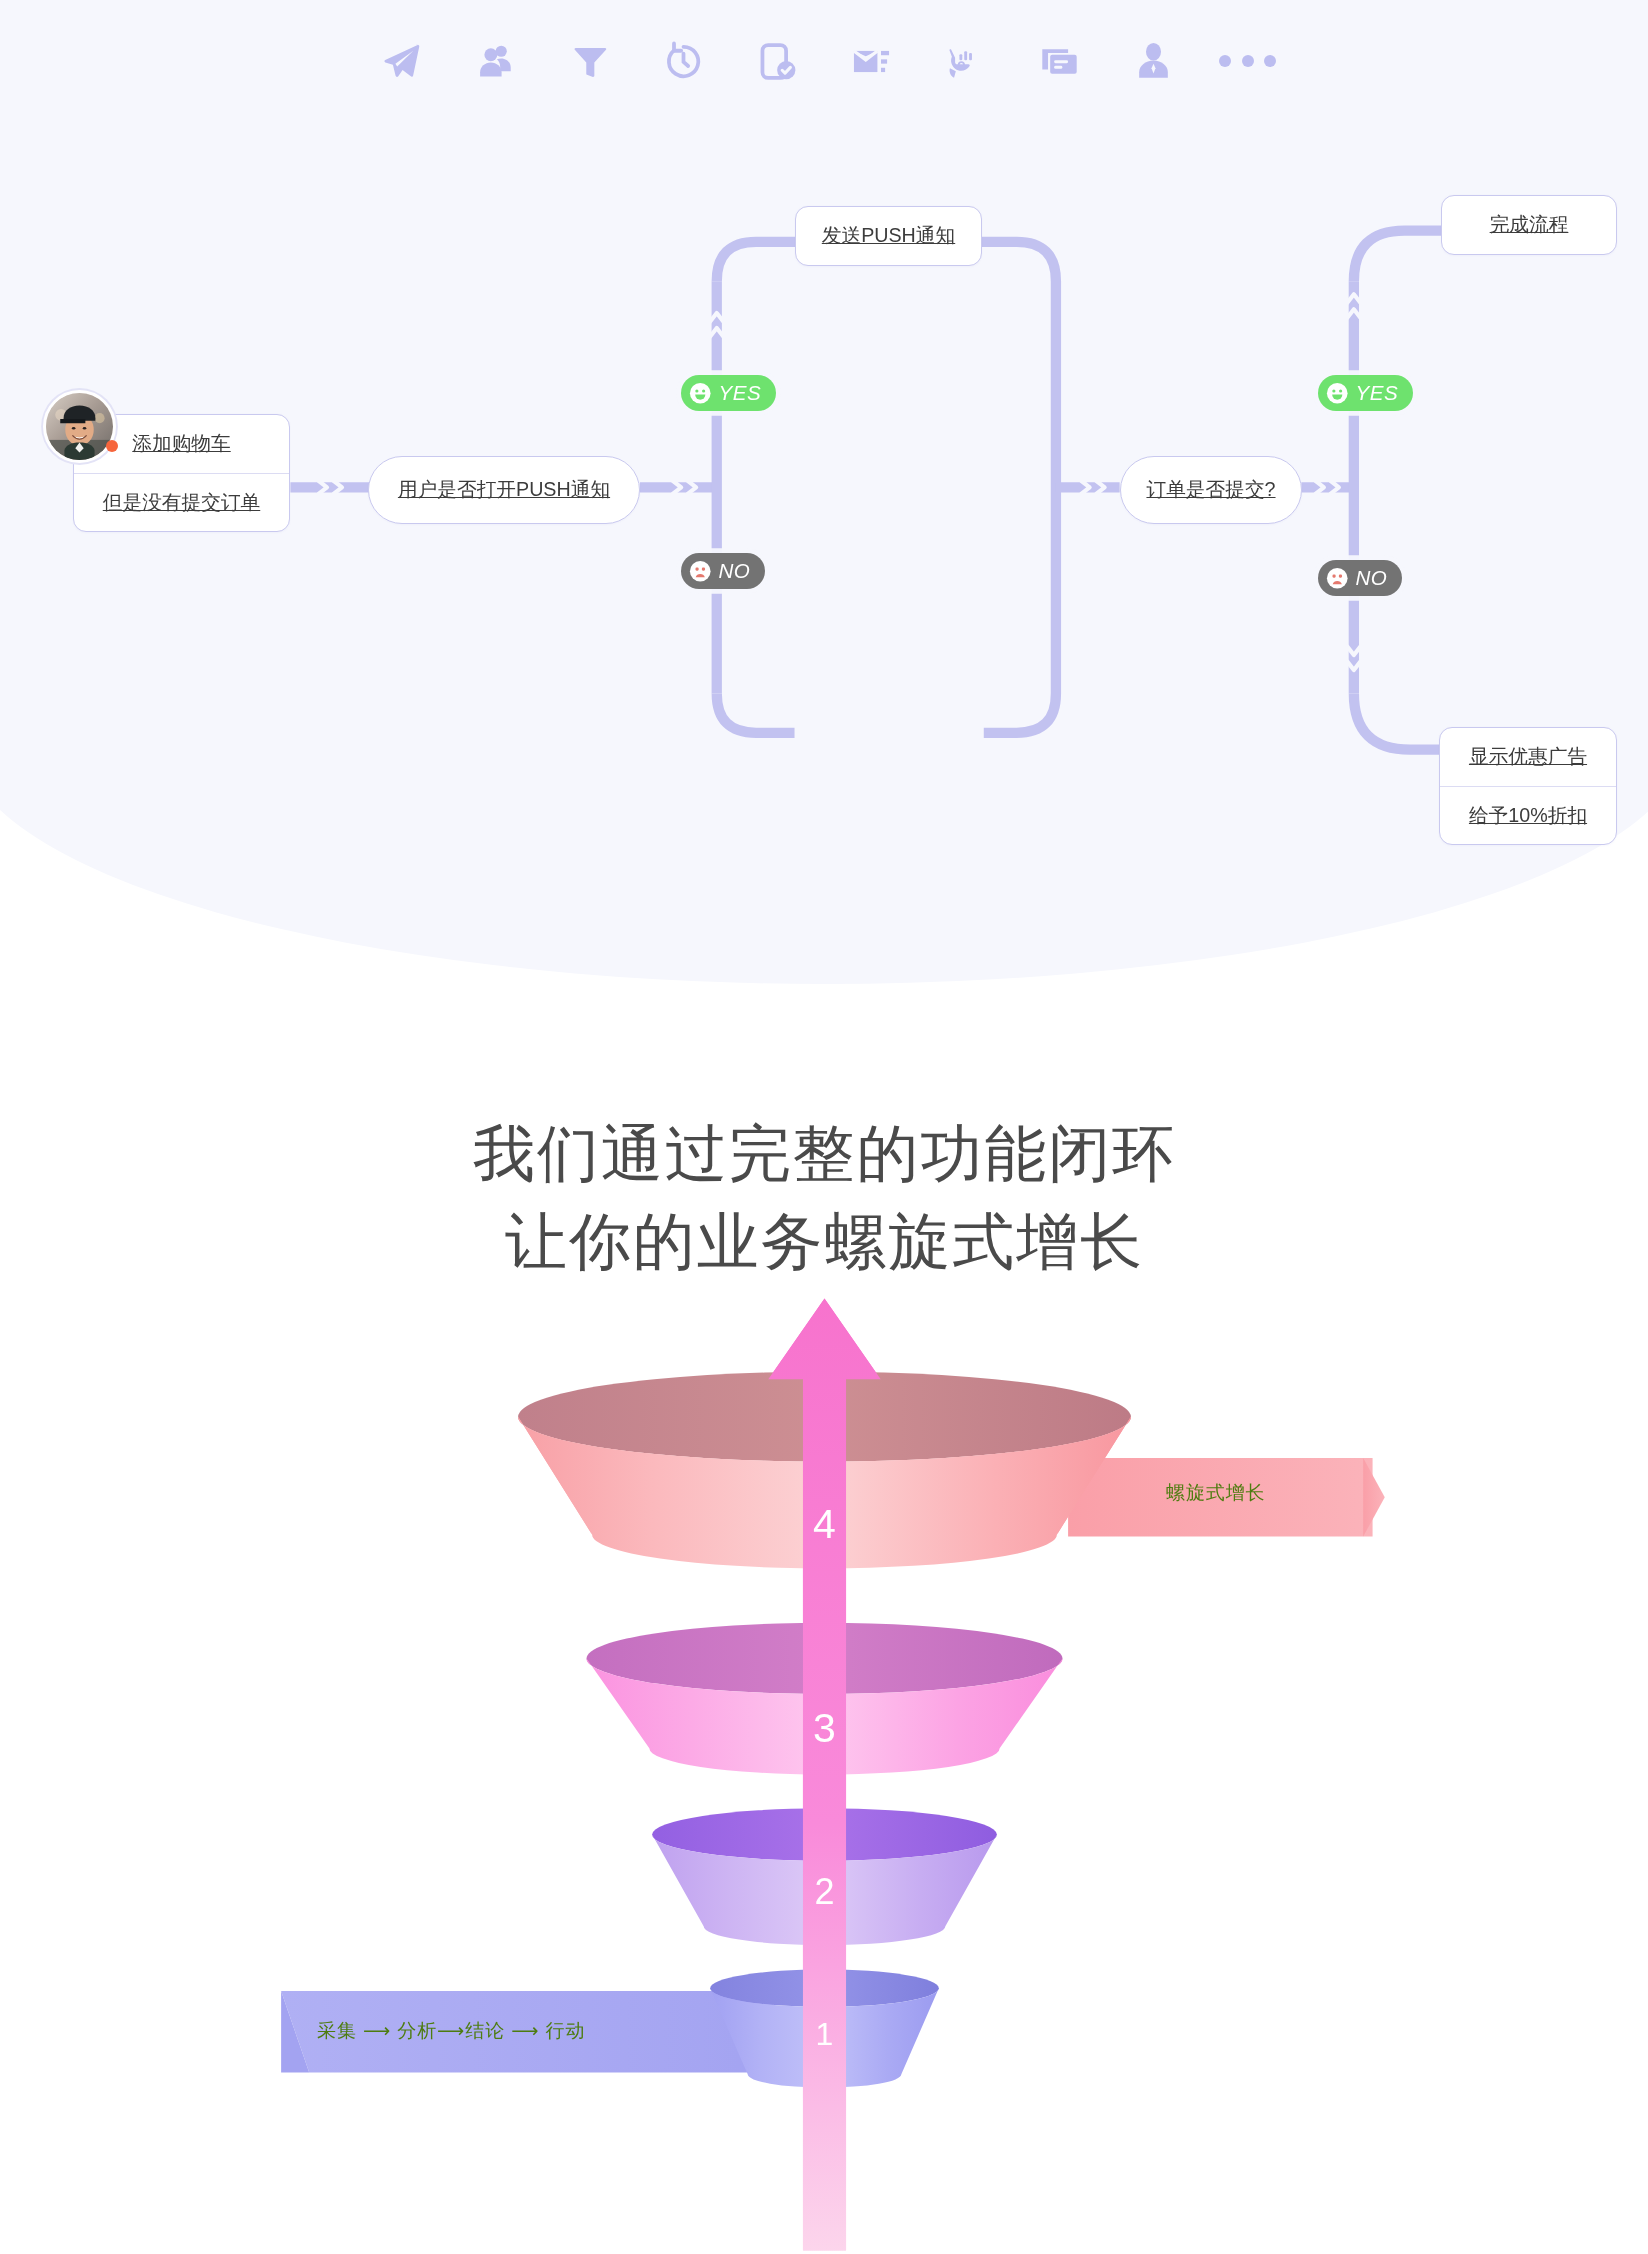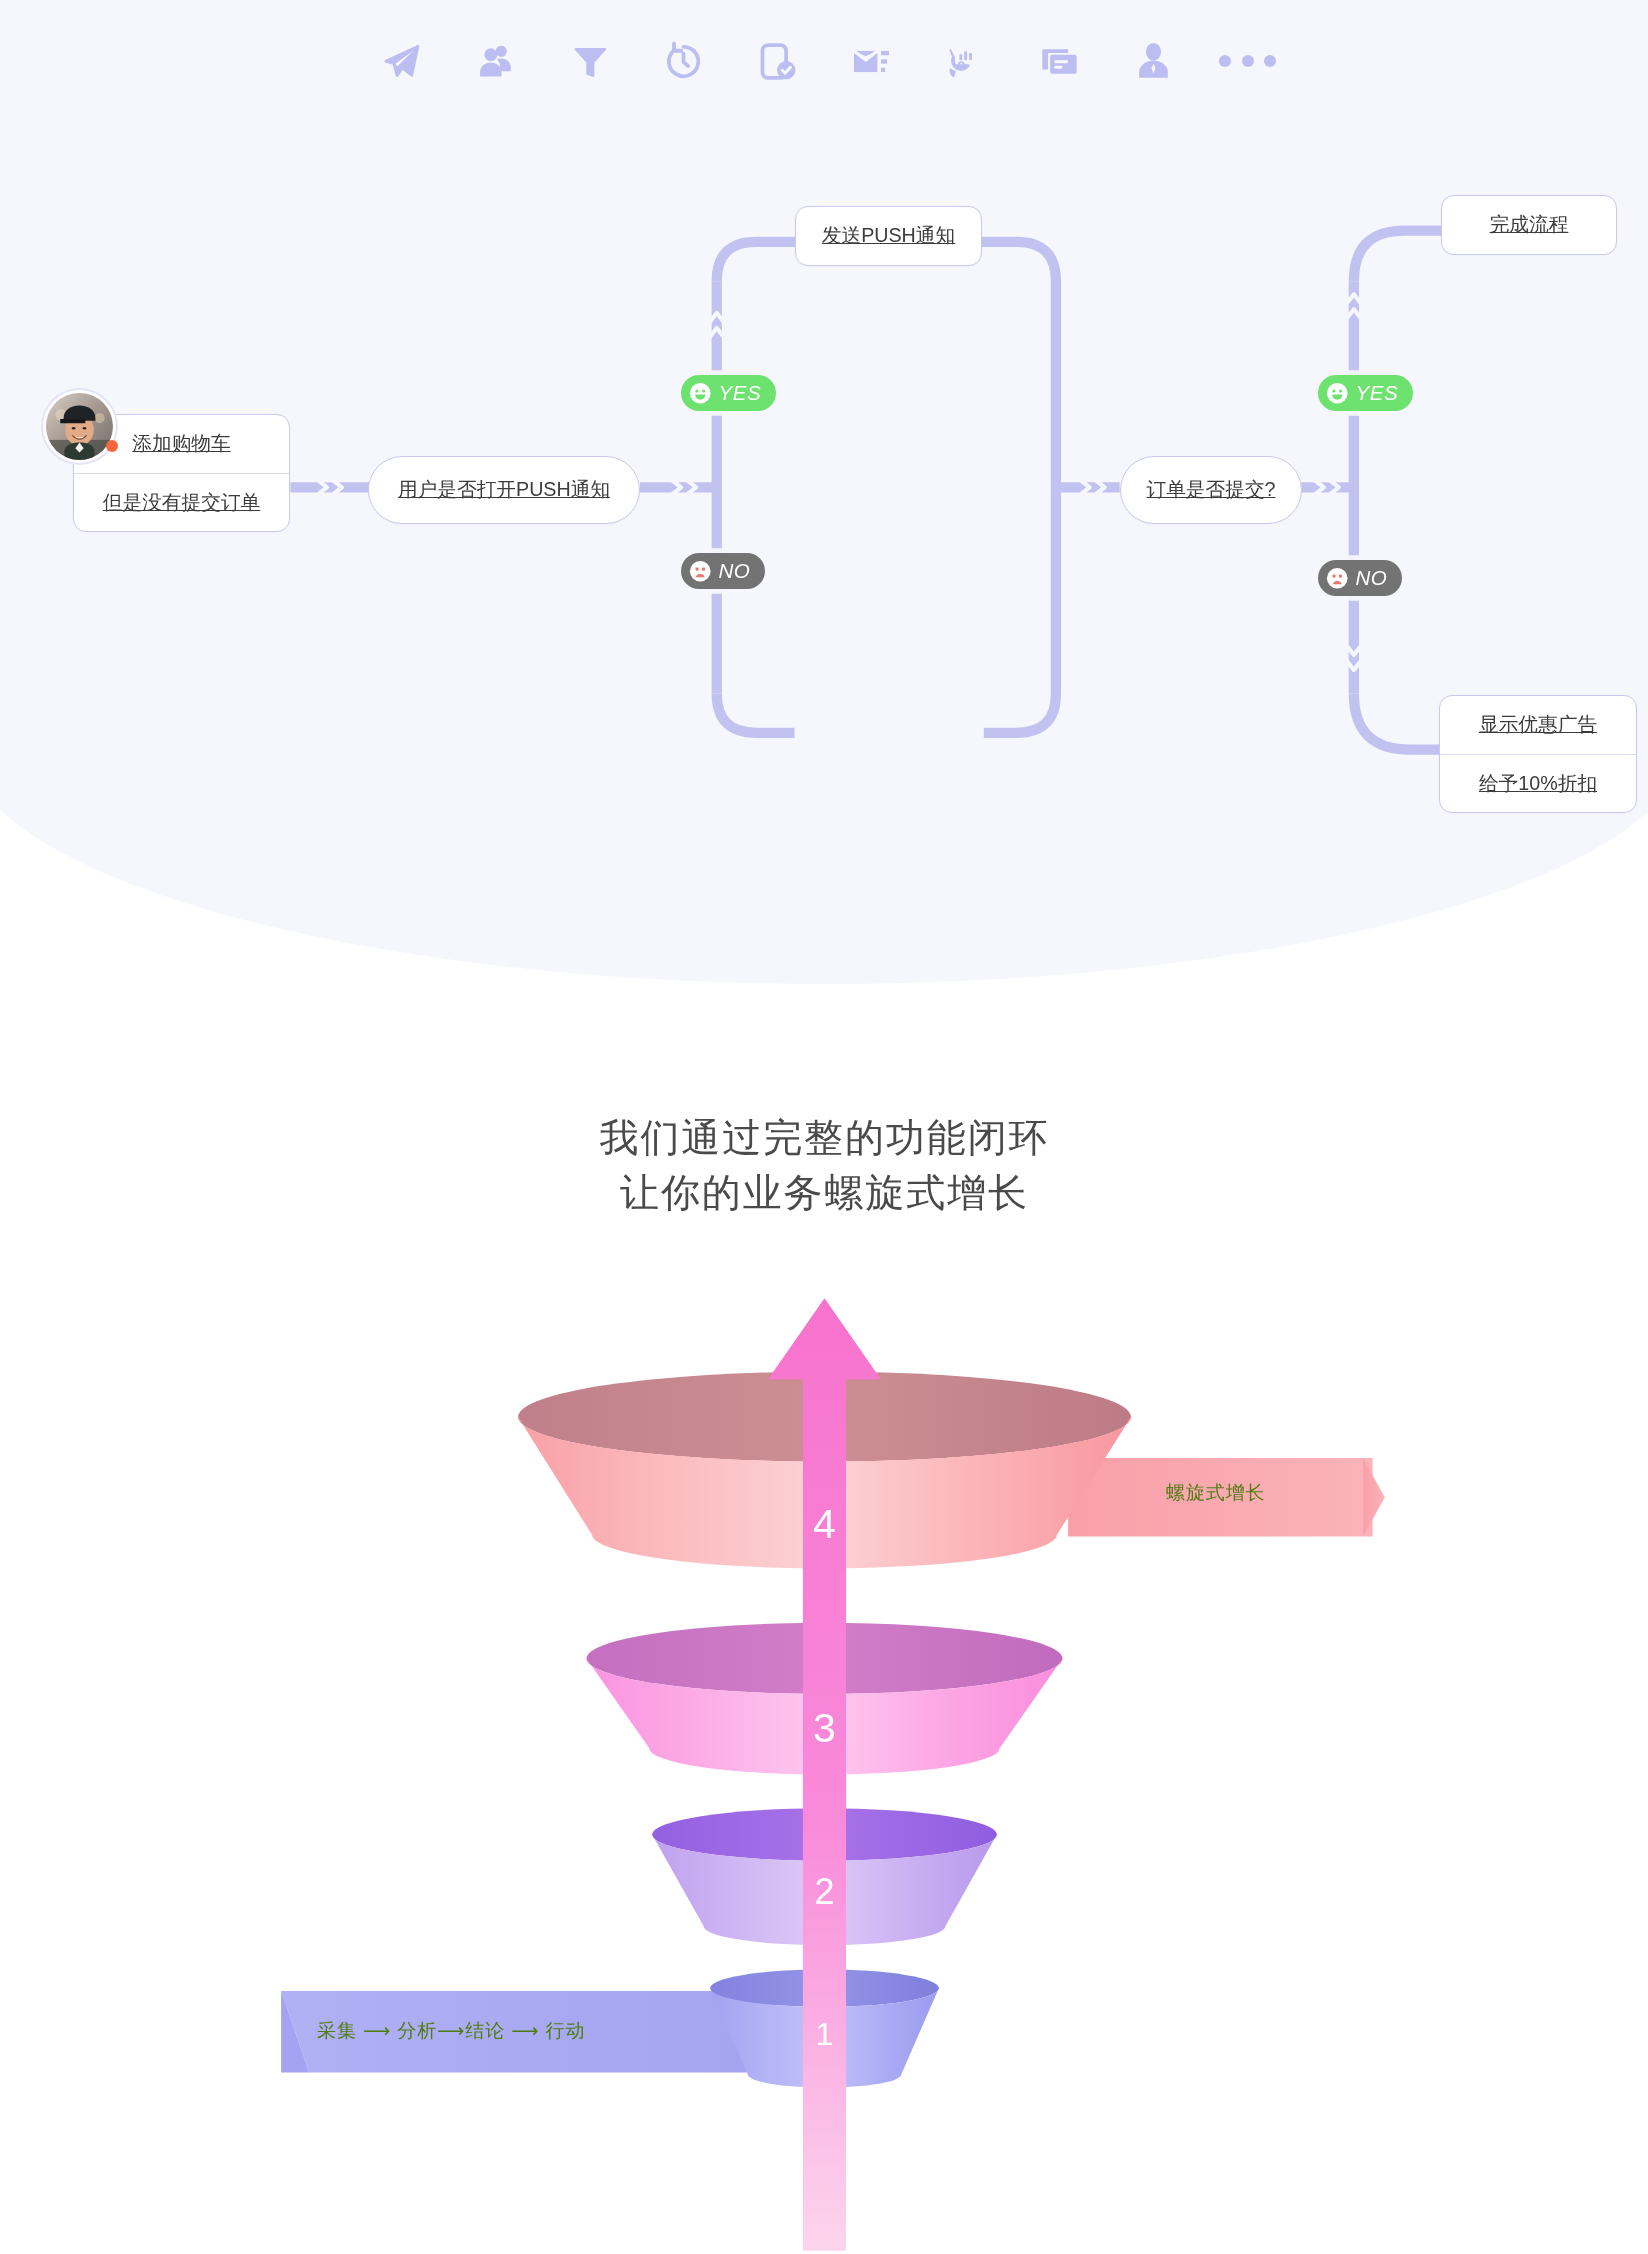--- a/index.html
+++ b/index.html
@@ -90,21 +90,21 @@
     position:absolute; z-index:11;
     width:12px; height:12px; border-radius:50%;
     background:#f6653c;
   }
 
   
   .headline {
     position:absolute; left:0; width:1649px;
     text-align:center;
     color:#4a4a4a;
-    font-size:39px;
+    font-size:62px;
     font-weight:400;
     letter-spacing:1.9px;
     line-height:1.42;
   }
 
   .funnel-wrap { position:absolute; left:0; top:1293px; width:1649px; height:965px; }
   .funnel-svg { display:block; }
 
   .ribbon-label {
     position:absolute; color:#4d7c0f; font-size:19px; letter-spacing:0.9px;
@@ -304,21 +304,21 @@
 
 
   <div class="node pill center" style="left:1120px; top:456px; width:182px;">
     <div class="row">订单是否提交?</div>
   </div>
 
   <div class="node center" style="left:1441px; top:195px; width:176px;">
     <div class="row">完成流程</div>
   </div>
 
-  <div class="node center" style="left:1439px; top:695px; width:198px;">
+  <div class="node center" style="left:1439px; top:727px; width:178px;">
     <div class="row">显示优惠广告</div>
     <div class="row">给予10%折扣</div>
   </div>
 
   <div class="badge yes" style="left:681px; top:375px;">
     <svg class="face" viewBox="0 0 24 24">
       <circle cx="12" cy="12" r="11" fill="#ffffff"></circle>
       <circle cx="8.4" cy="9.6" r="1.7" fill="#6ee26e"></circle>
       <circle cx="15.6" cy="9.6" r="1.7" fill="#6ee26e"></circle>
       <path d="M6.6 13.4h10.8a5.4 5.4 0 0 1-10.8 0z" fill="#6ee26e"></path>

